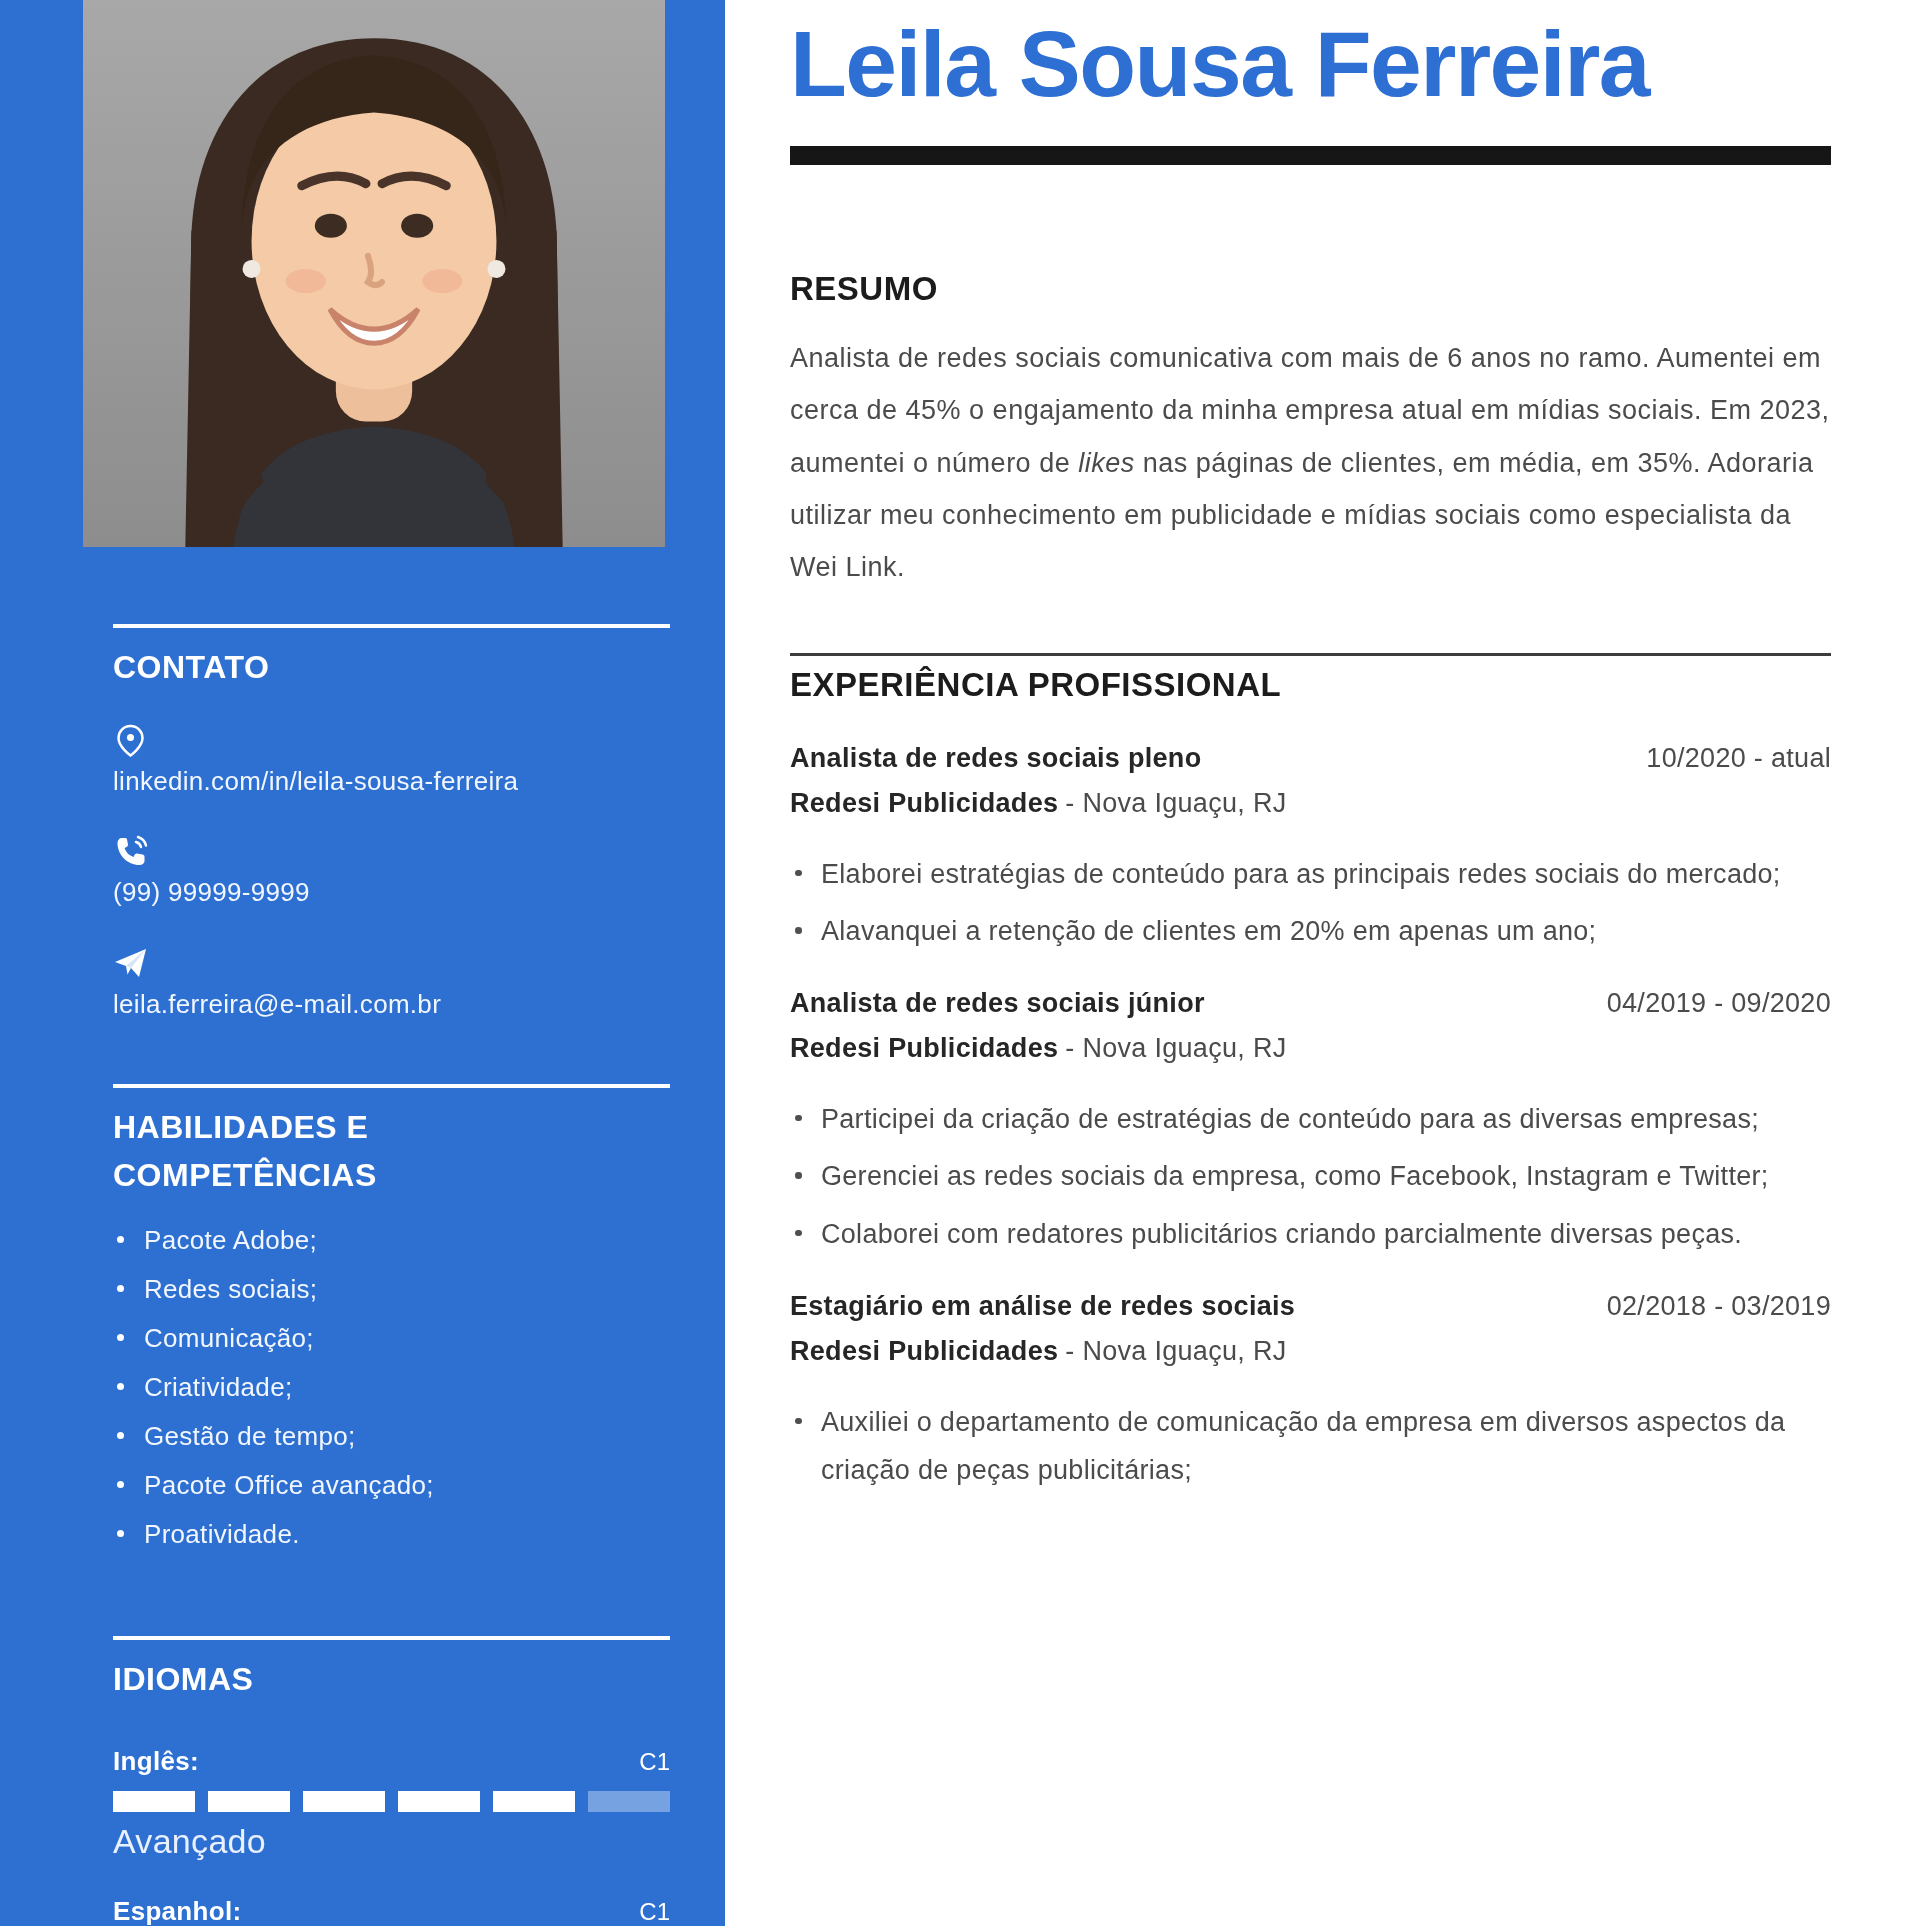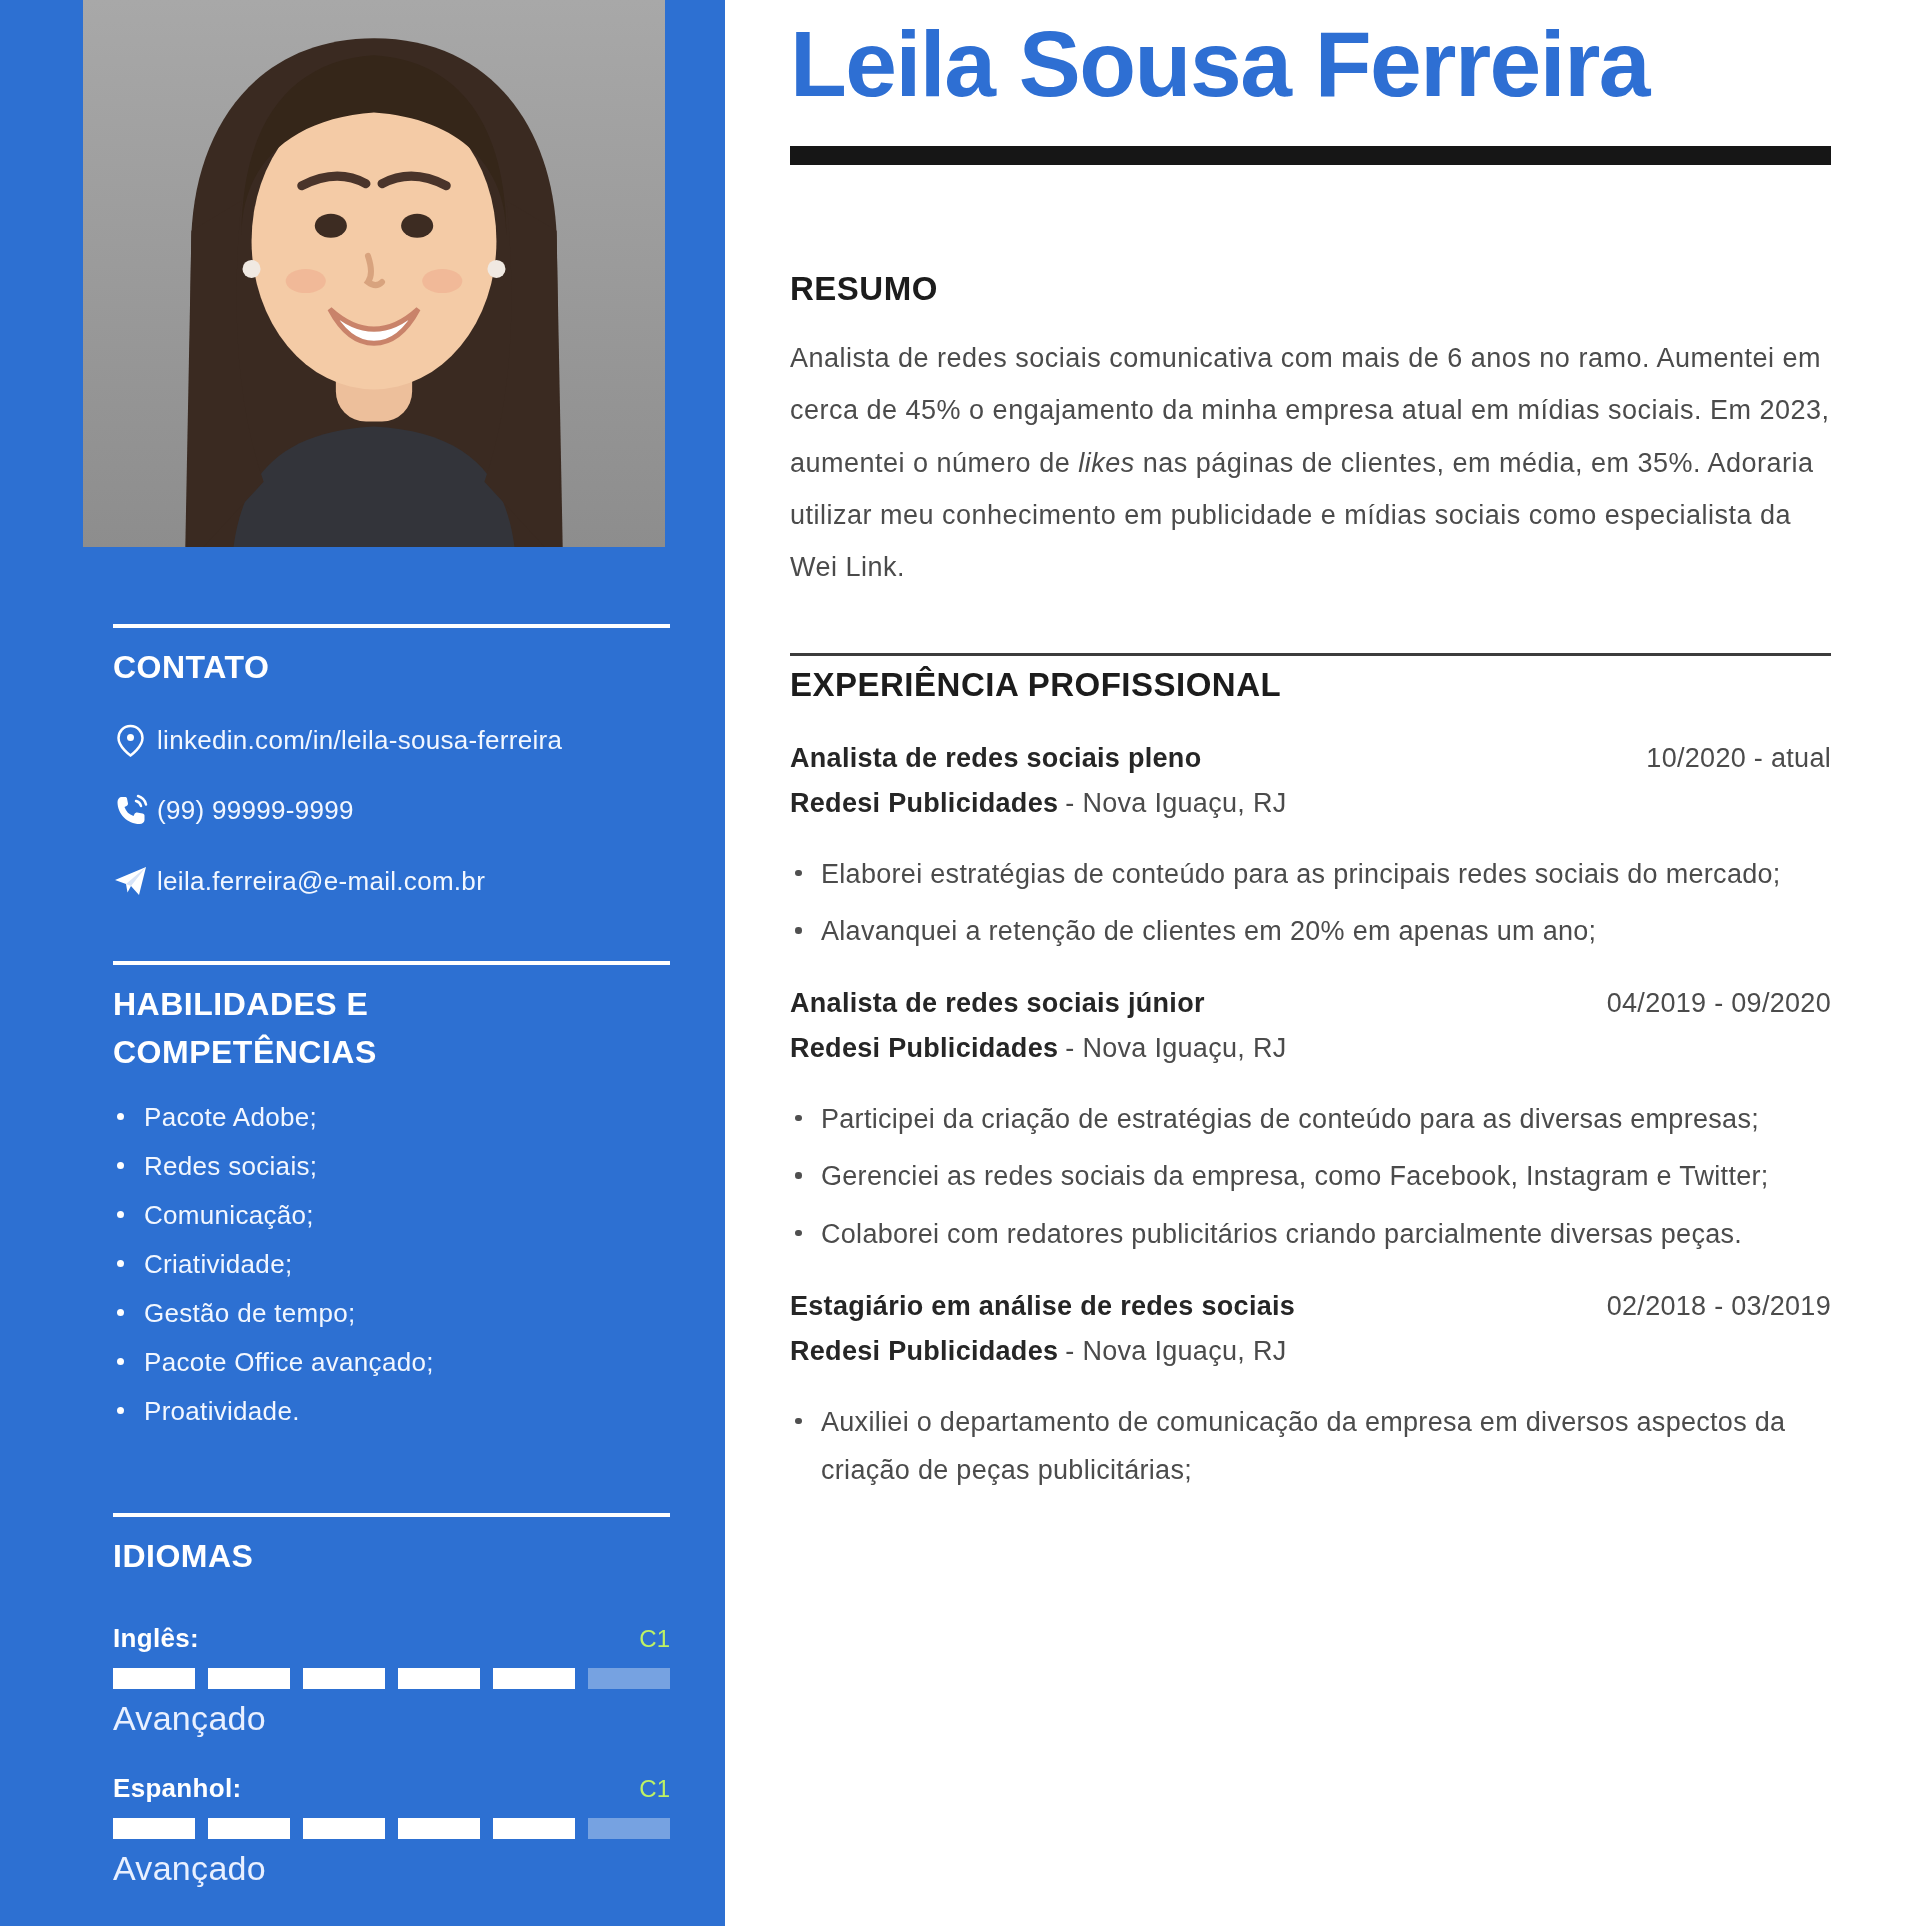--- a/index.html
+++ b/index.html
@@ -10,31 +10,31 @@
   .sidebar{width:725px;flex-shrink:0;background:#2D70D2;color:#ffffff;}
   .photo{margin-left:83px;width:582px;height:547px;background:#9a9a9a;overflow:hidden;}
   .photo svg{display:block;width:100%;height:100%;}
   .side-inner{padding:0 55px 0 113px;}
   .side-rule{height:3.5px;background:#ffffff;border:none;margin:0;}
   .rule-contact{margin-top:77px;}
   .rule-skills{margin-top:58px;}
   .rule-langs{margin-top:68px;}
   .side-heading{font-size:32px;font-weight:800;letter-spacing:0.5px;margin-top:15px;line-height:1.5;color:#ffffff;}
   .contact-list{margin-top:25px;}
-  .contact-item{display:flex;align-items:flex-start;margin-top:28px;}
+  .contact-item{display:flex;align-items:flex-start;margin-top:28px;flex-direction:column;}
   .contact-item .cicon{width:44px;flex-shrink:0;padding-top:4px;}
   .contact-text{font-size:26px;line-height:1.65;letter-spacing:0.3px;max-width:451px;word-break:break-word;color:#f2f7ff;}
   .skills-list{list-style:none;margin:25px 0 0;padding:0;}
   .skills-list li{position:relative;padding-left:31px;font-size:26px;letter-spacing:0.3px;height:49px;color:#f2f7ff;}
   .skills-list li::before{content:"";position:absolute;left:4px;top:11px;width:7px;height:7px;border-radius:50%;background:#ffffff;}
   .lang-block{margin-top:43px;}
   .lang-block + .lang-block{margin-top:35px;}
   .lang-head{display:flex;justify-content:space-between;align-items:baseline;}
   .lang-name{font-size:26px;font-weight:700;letter-spacing:0.3px;}
-  .lang-level{font-size:24px;color:#bef264;}
+  .lang-level{font-size:24px;color:#ffffff;}
   .lang-bar{display:flex;gap:13px;margin-top:14px;}
   .seg{flex:1;height:21px;}
   .seg.filled{background:#ffffff;}
   .seg.light{background:rgba(255,255,255,0.35);}
   .lang-prof{margin-top:10px;font-size:34px;color:#e9f0ff;letter-spacing:0.3px;}
 
   
   .main{flex:1;padding:9px 70px 0 65px;color:#4b4b4b;}
   .name{font-size:93px;font-weight:800;letter-spacing:-1.5px;line-height:1.2;color:#2E6FD3;margin:0;}
   .black-bar{width:1041px;height:19px;background:#161616;margin-top:25px;}

